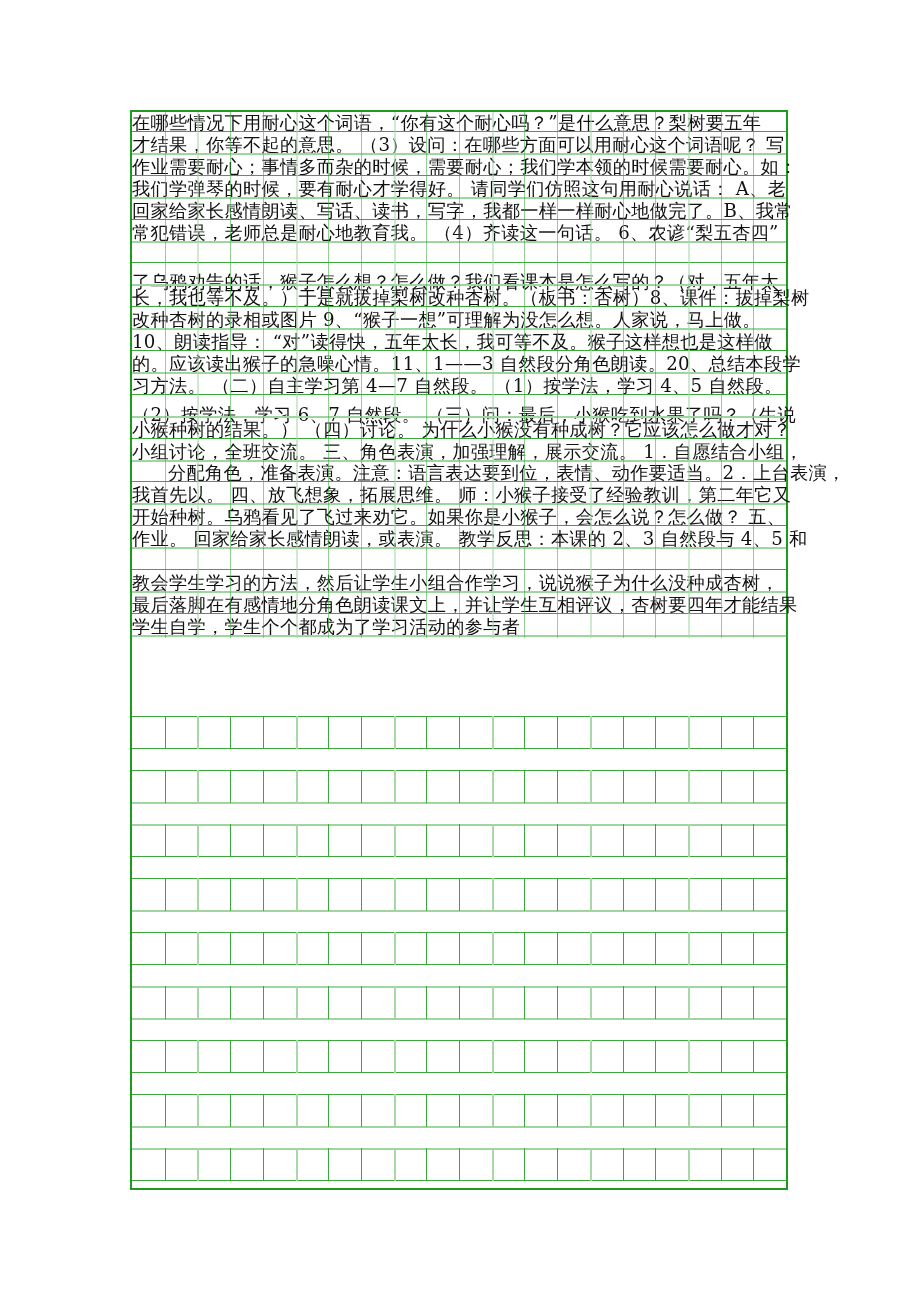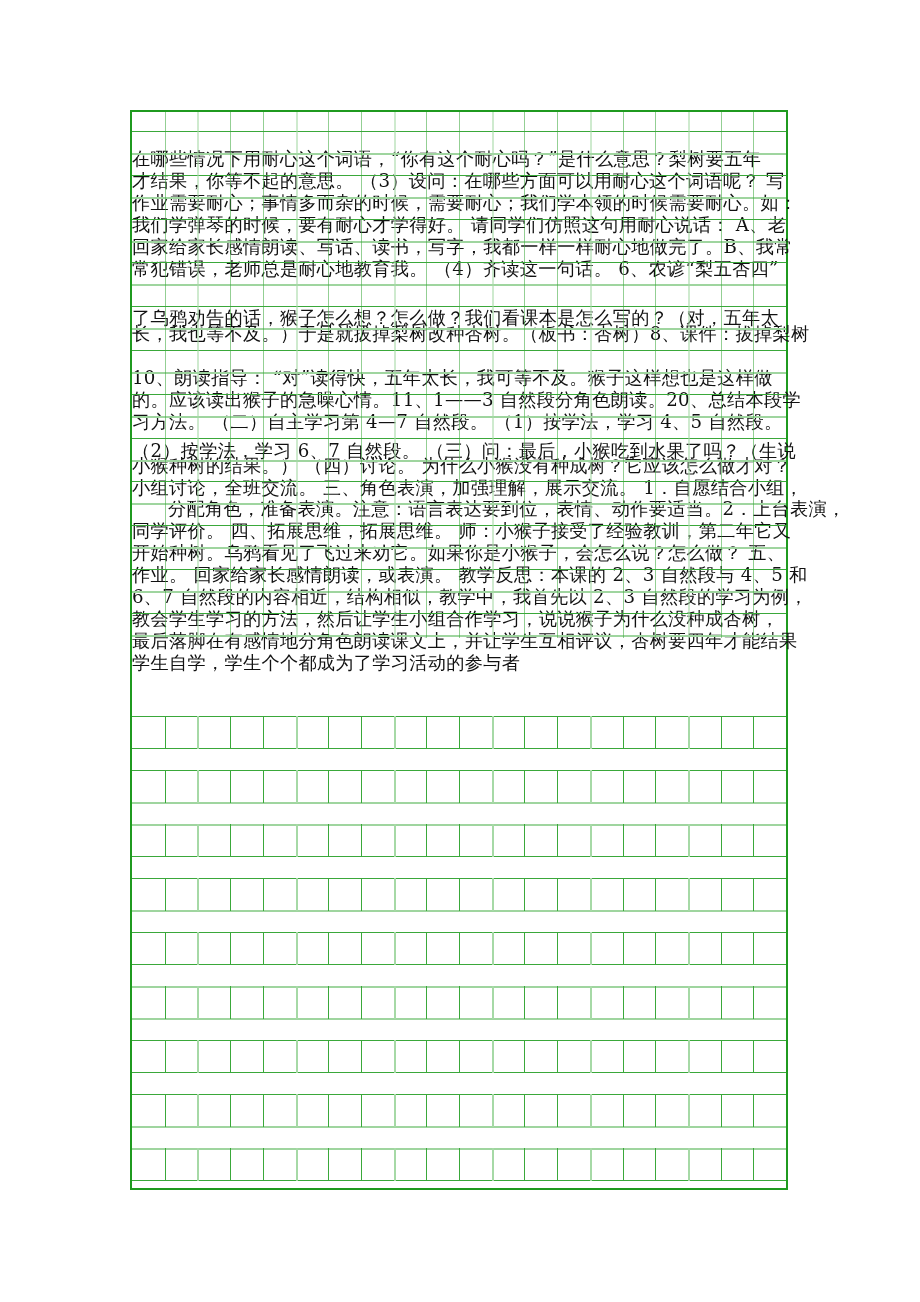--- a/index.html
+++ b/index.html
@@ -8,21 +8,21 @@
       position: absolute; left: 130px; top: 110px; width: 658px; height: 1080px;
       border: 2px solid #1f9a1f; box-sizing: border-box;
     }
     .text-area {
       position: absolute; left: 0; top: 0; width: 654px; height: 580px;
     }
     .line {
       position: absolute; left: 0; height: 21px; width: 734px;
       font-family: "DejaVu Serif", "Liberation Serif", serif;
       font-size: 18.2px; line-height: 21px; color: #111;
-      white-space: nowrap; letter-spacing: 0.3px; overflow: visible; margin-top: 36px;
+      white-space: nowrap; letter-spacing: 0.3px; overflow: visible;
     }
     .hline { position: absolute; left: 0; width: 654px; height: 1px; background: #3aa83a; }
     .hline.light { background: #9fd59f; height: 2px; }
     .vline { position: absolute; width: 1px; background: #3aa83a; }
     .vline.light { background: #a6d9a6; width: 2px; }
     .grid-row { position: absolute; left: 0; width: 654px; height: 33px; }
   </style>
 </head>
 <body>
 
@@ -38,42 +38,42 @@
       <div class="hline light" style="top: 85px;"></div>
       <div class="line" style="top: 88px;">回家给家长感情朗读、写话、读书，写字，我都一样一样耐心地做完了。B、我常</div>
       <div class="hline" style="top: 107px;"></div>
       <div class="line" style="top: 110px;">常犯错误，老师总是耐心地教育我。 （4）齐读这一句话。 6、农谚“梨五杏四”</div>
       <div class="hline light" style="top: 129px;"></div>
       <div class="hline" style="top: 150px;"></div>
       <div class="line" style="top: 159px;">了乌鸦劝告的话，猴子怎么想？怎么做？我们看课本是怎么写的？（对，五年太</div>
       <div class="hline light" style="top: 172px;"></div>
       <div class="line" style="top: 175px;">长，我也等不及。）于是就拔掉梨树改种杏树。（板书：杏树）8、课件：拔掉梨树</div>
       <div class="hline" style="top: 194px;"></div>
+      <div class="line" style="top: 197px;">改种杏树的录相或图片 9、“猴子一想”可理解为没怎么想。人家说，马上做。</div>
       <div class="hline light" style="top: 216px;"></div>
       <div class="line" style="top: 219px;">10、朗读指导： “对”读得快，五年太长，我可等不及。猴子这样想也是这样做</div>
       <div class="hline" style="top: 238px;"></div>
       <div class="line" style="top: 241px;">的。应该读出猴子的急噪心情。11、1——3 自然段分角色朗读。20、总结本段学</div>
       <div class="hline light" style="top: 260px;"></div>
       <div class="line" style="top: 263px;">习方法。 （二）自主学习第 4—7 自然段。 （1）按学法，学习 4、5 自然段。</div>
       <div class="hline" style="top: 282px;"></div>
       <div class="line" style="top: 292px;">（2）按学法，学习 6、7 自然段。 （三）问：最后，小猴吃到水果了吗？（生说</div>
       <div class="hline light" style="top: 304px;"></div>
       <div class="line" style="top: 307px;">小猴种树的结果。） （四）讨论。 为什么小猴没有种成树？它应该怎么做才对？</div>
       <div class="hline" style="top: 326px;"></div>
       <div class="line" style="top: 329px;">小组讨论，全班交流。 三、角色表演，加强理解，展示交流。 1．自愿结合小组，</div>
       <div class="hline light" style="top: 348px;"></div>
       <div class="line" style="top: 350px; padding-left: 36px;">分配角色，准备表演。注意：语言表达要到位，表情、动作要适当。2．上台表演，</div>
       <div class="hline" style="top: 369px;"></div>
-      <div class="line" style="top: 372px;">同学评价。 四、拓展思维，拓展思维。 师：小猴子接受了经验教训，第二年它又</div>
+      <div class="line" style="top: 372px;">我首先以。 四、放飞想象，拓展思维。 师：小猴子接受了经验教训，第二年它又</div>
       <div class="hline light" style="top: 391px;"></div>
       <div class="line" style="top: 394px;">开始种树。乌鸦看见了飞过来劝它。如果你是小猴子，会怎么说？怎么做？ 五、</div>
       <div class="hline" style="top: 413px;"></div>
       <div class="line" style="top: 416px;">作业。 回家给家长感情朗读，或表演。 教学反思：本课的 2、3 自然段与 4、5 和</div>
       <div class="hline light" style="top: 435px;"></div>
-      <div class="line" style="top: 438px;">6、7 自然段的内容相近，结构相似，教学中，我首先以 2、3 自然段的学习为例，</div>
       <div class="hline" style="top: 457px;"></div>
       <div class="line" style="top: 460px;">教会学生学习的方法，然后让学生小组合作学习，说说猴子为什么没种成杏树，</div>
       <div class="hline light" style="top: 479px;"></div>
       <div class="line" style="top: 482px;">最后落脚在有感情地分角色朗读课文上，并让学生互相评议，杏树要四年才能结果</div>
       <div class="hline" style="top: 501px;"></div>
       <div class="line" style="top: 504px;">学生自学，学生个个都成为了学习活动的参与者</div>
       <div class="hline light" style="top: 523px;"></div>
       <div class="vline" style="left: 33px; top: 0px; height: 526px; opacity: 0.55;"></div>
       <div class="vline light" style="left: 65px; top: 0px; height: 526px; opacity: 0.55;"></div>
       <div class="vline" style="left: 98px; top: 0px; height: 526px; opacity: 0.55;"></div>

